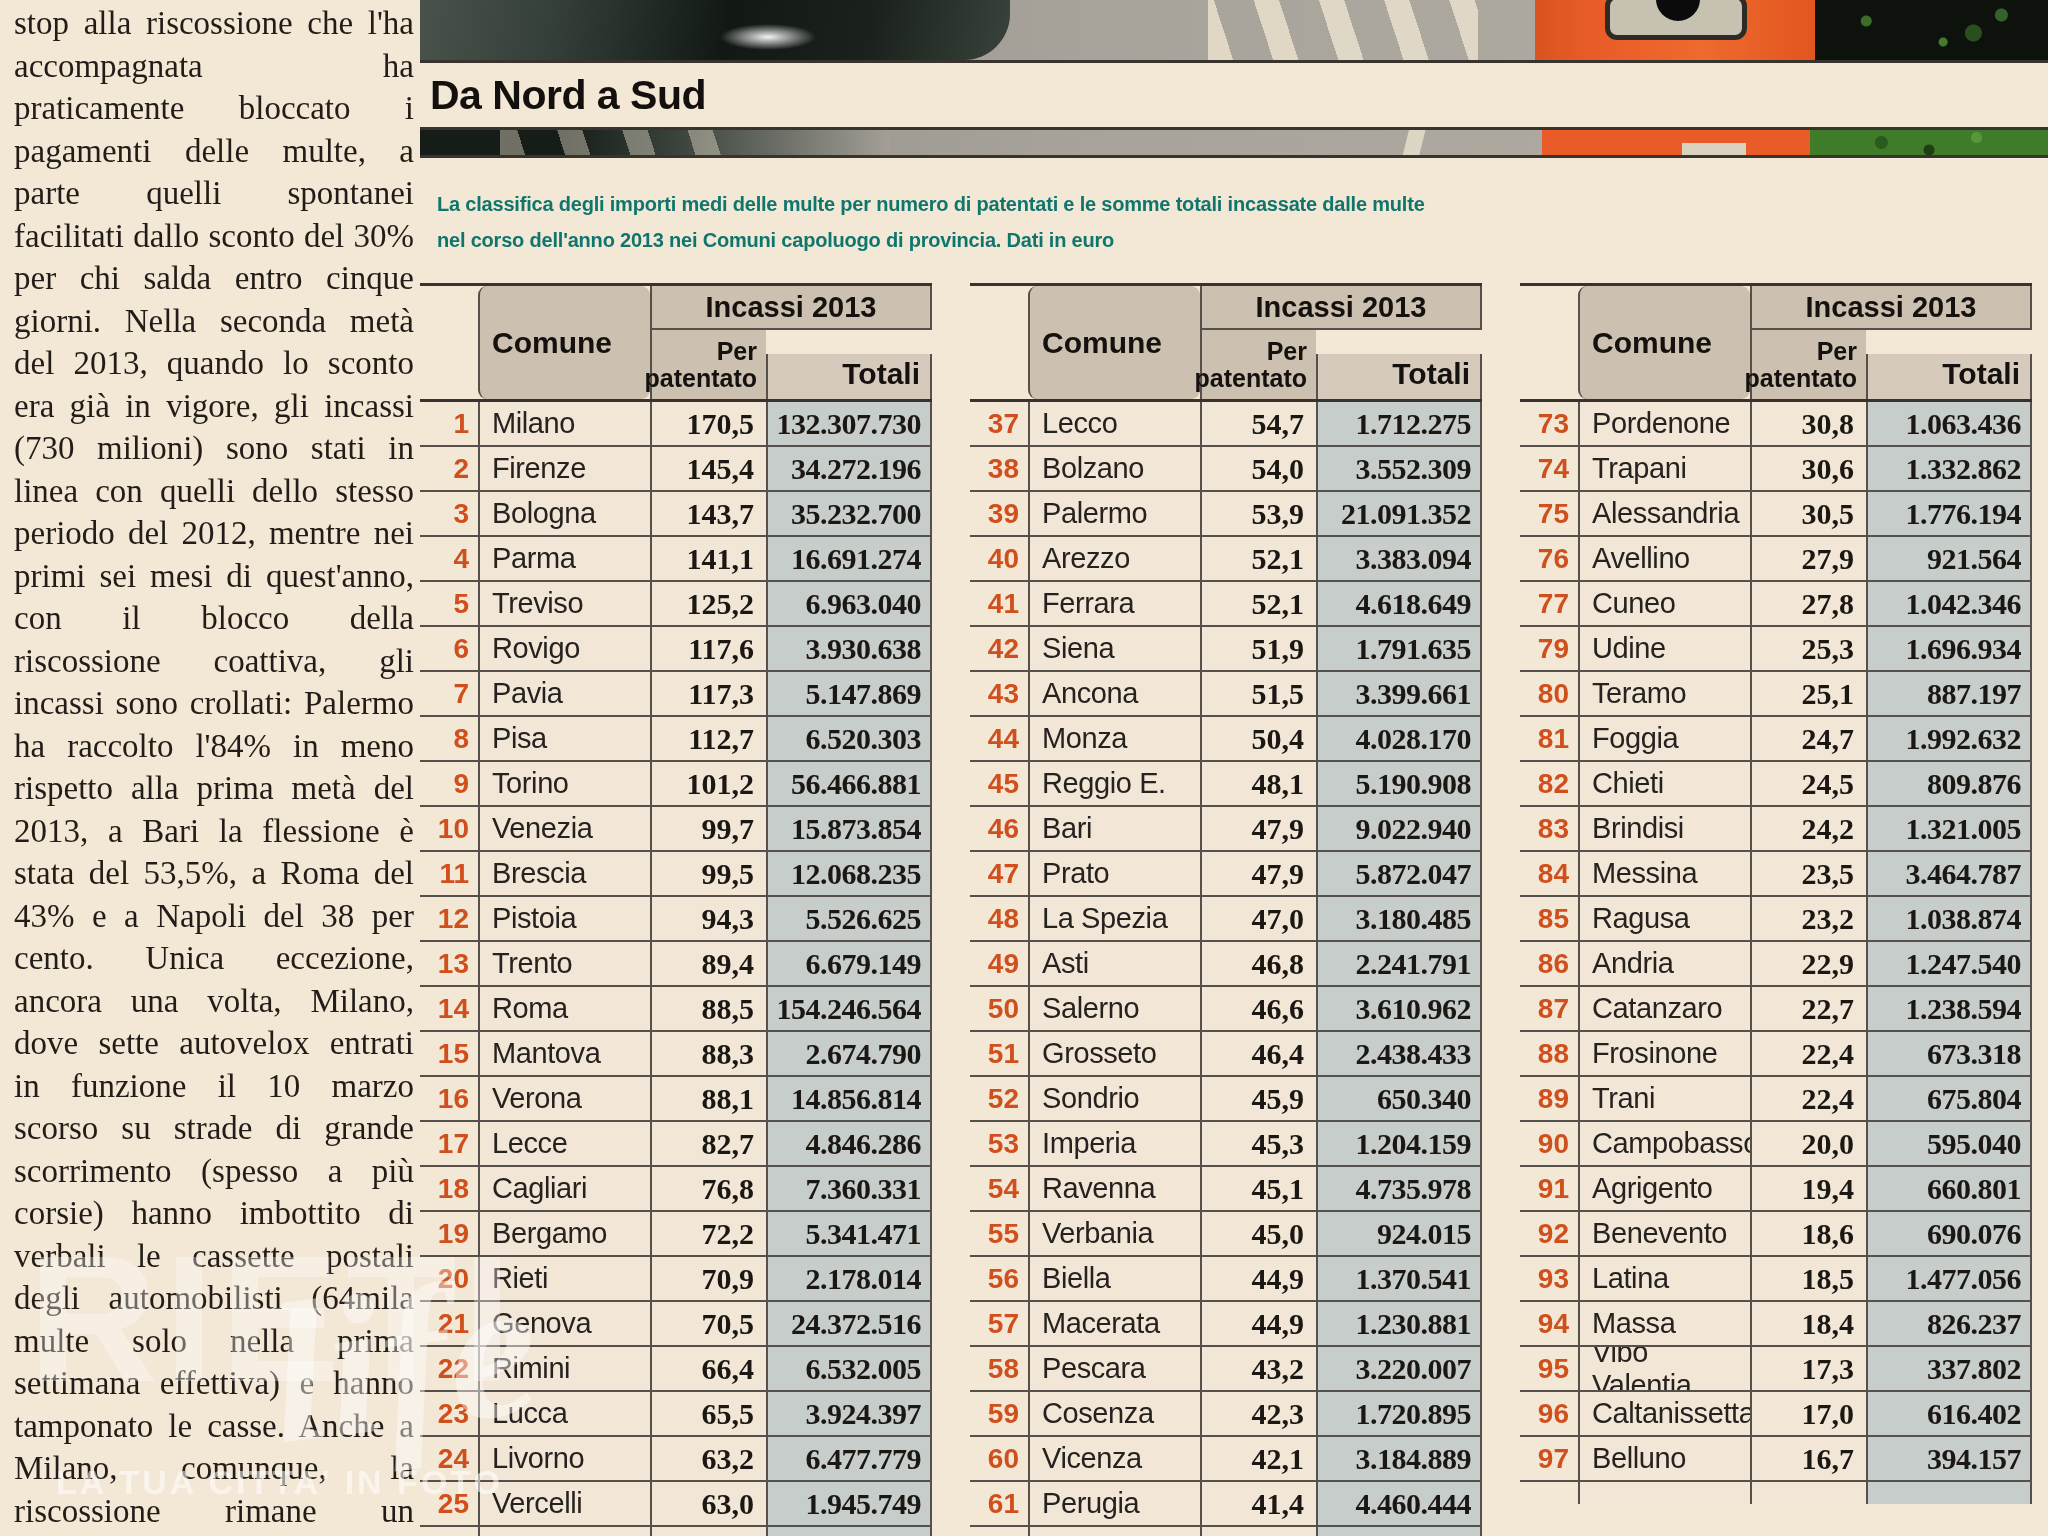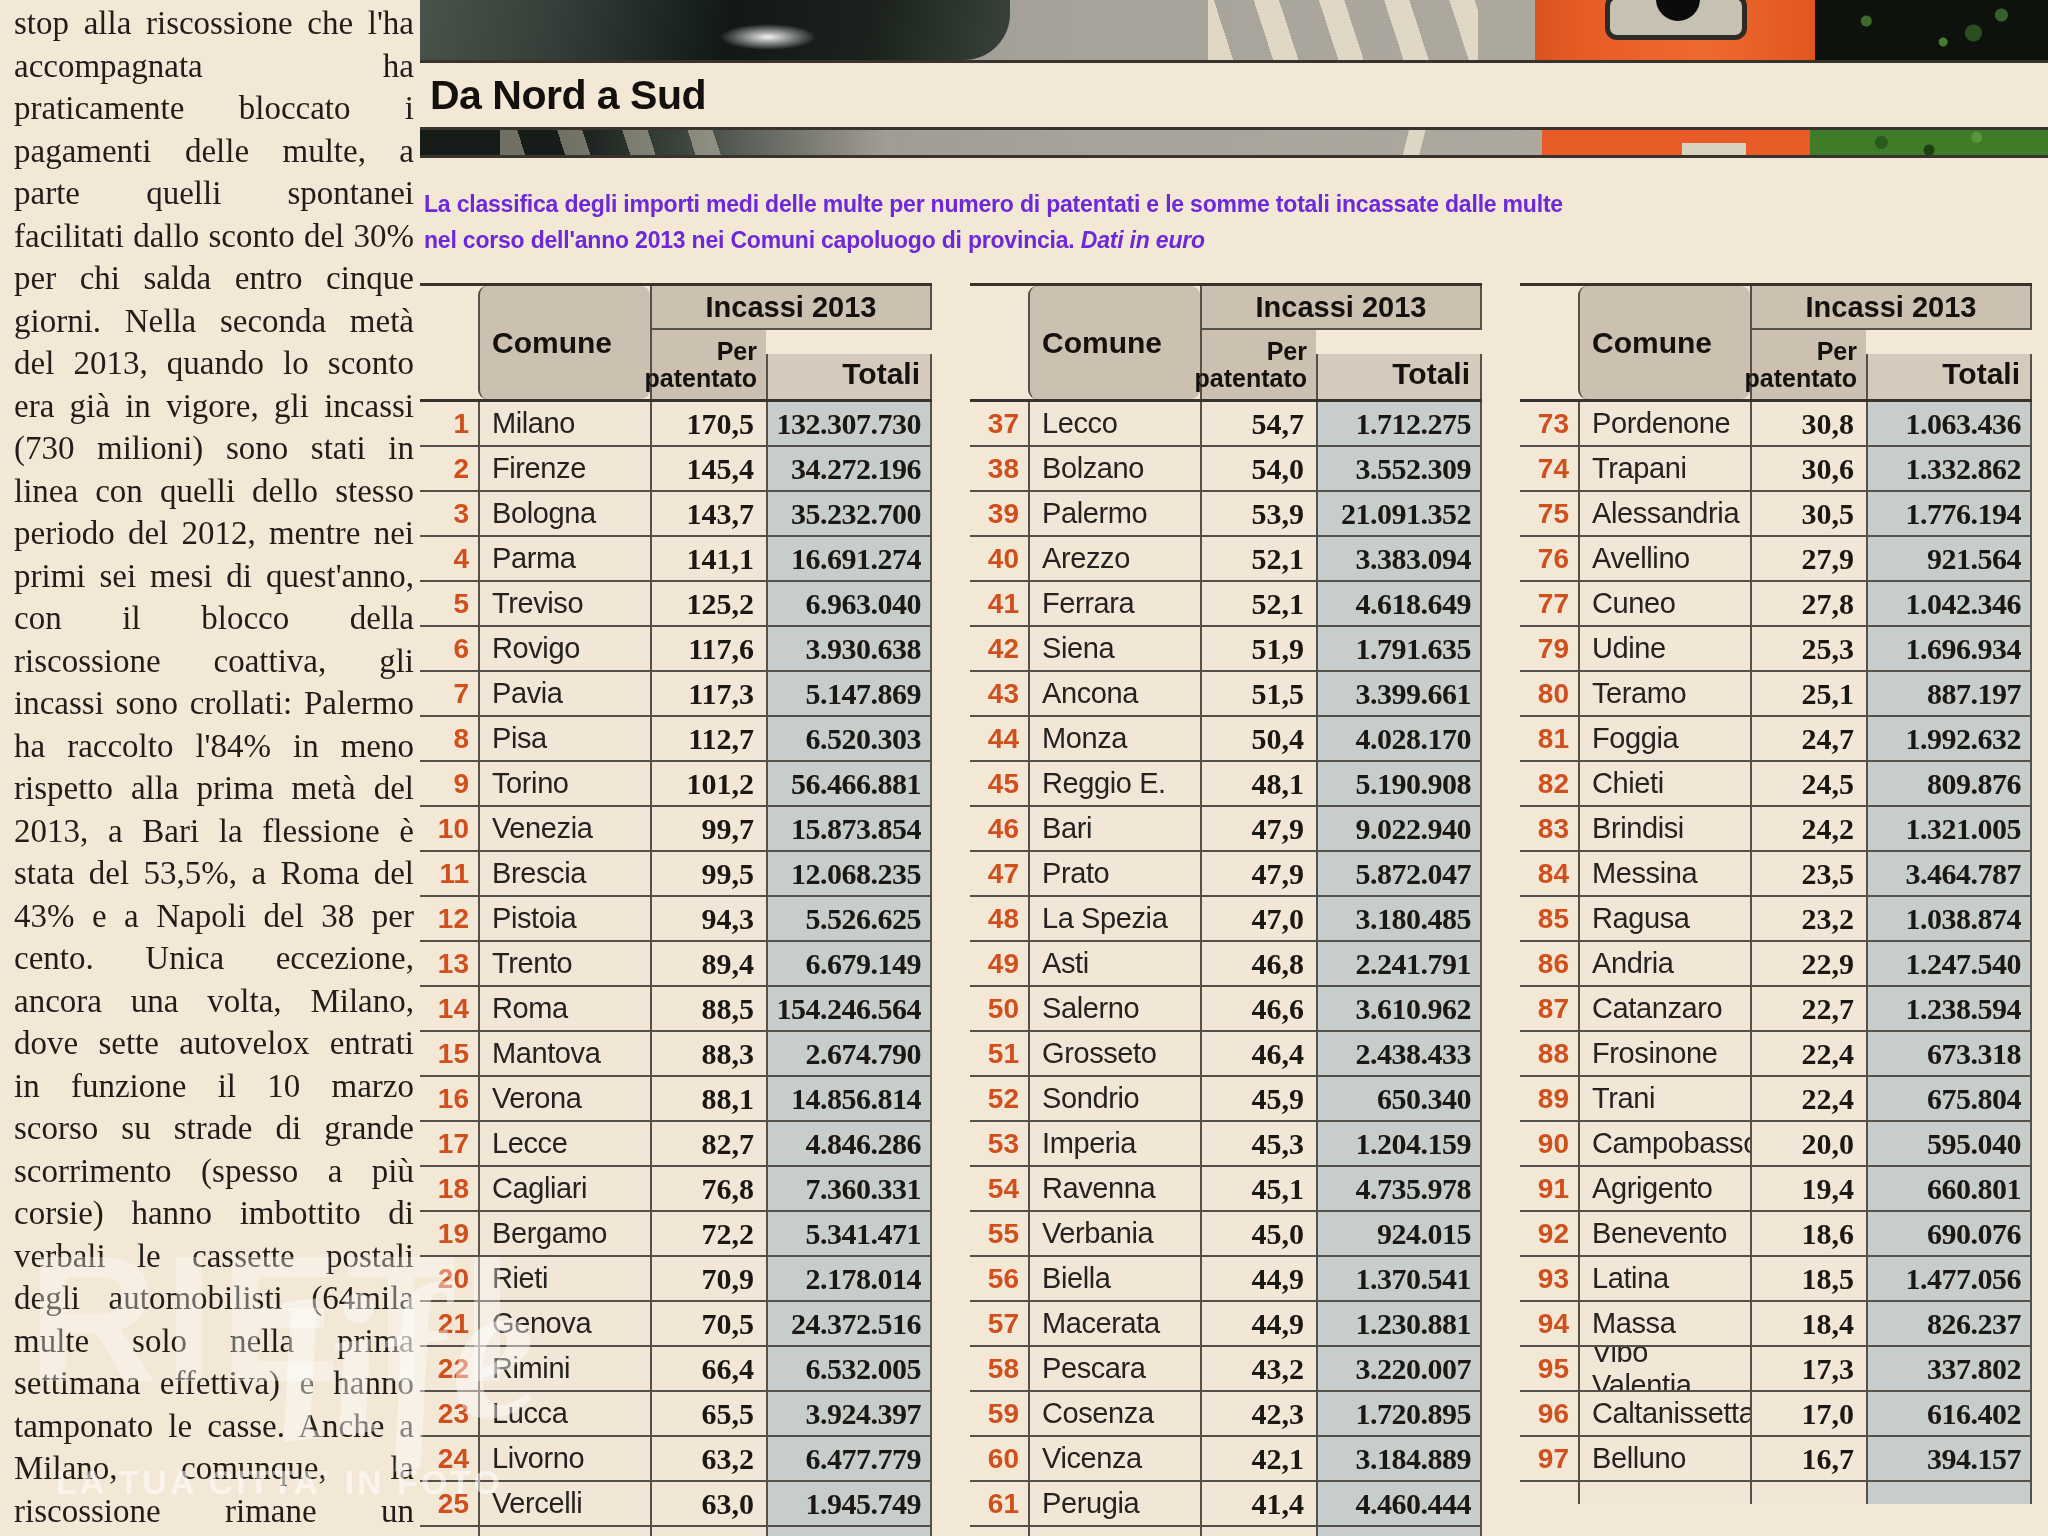--- a/index.html
+++ b/index.html
@@ -64,24 +64,24 @@
     background-image:radial-gradient(circle at 30% 50%,#2a5a1c 0 6px,transparent 7px),
                      radial-gradient(circle at 70% 30%,#57963a 0 5px,transparent 6px),
                      radial-gradient(circle at 50% 80%,#1d3f14 0 5px,transparent 6px);}
   .titleband{position:absolute;left:428px;top:63px;width:1628px;height:64px;background:var(--page_bg);
     display:flex;align-items:center;}
   .section-title{
     font-weight:800;font-size:41px;letter-spacing:-0.5px;color:#13100d;
     font-stretch:condensed;padding-left:2px;
   }
   .subtitle{
-    position:absolute;left:424px;top:186px;width:1290px;
-    font-weight:600;font-size:23px;line-height:36px;color:#6d28d9;letter-spacing:-0.2px;
+    position:absolute;left:437px;top:186px;width:1290px;
+    font-weight:600;font-size:20px;line-height:36px;color:#0f766e;letter-spacing:-0.2px;
   }
-  .subtitle b{font-weight:800;font-style:italic;}
+  .subtitle b{font-weight:800;}
 
   
   .ftable{position:absolute;top:283px;width:512px;}
   .t1{left:420px;} .t2{left:970px;} .t3{left:1520px;}
   .thead{
     display:grid;
     grid-template-columns:58px 172px 116px 166px;
     grid-template-rows:44px 69px;
     border-top:3px solid var(--line_dark);
     border-bottom:3px solid var(--line_dark);

